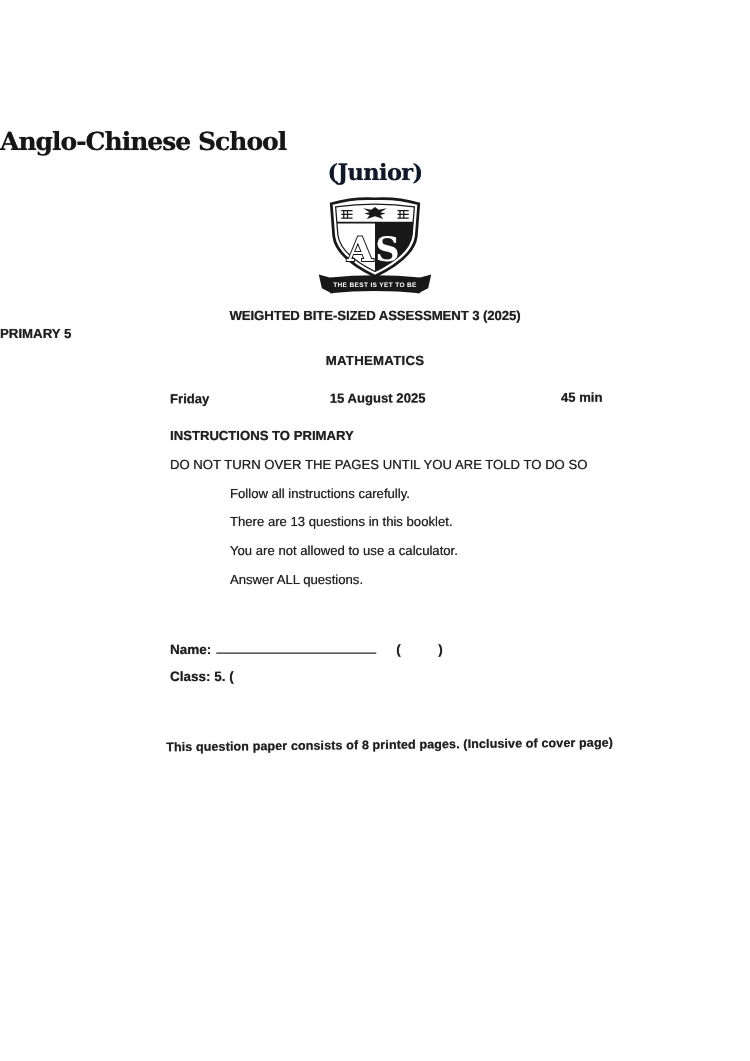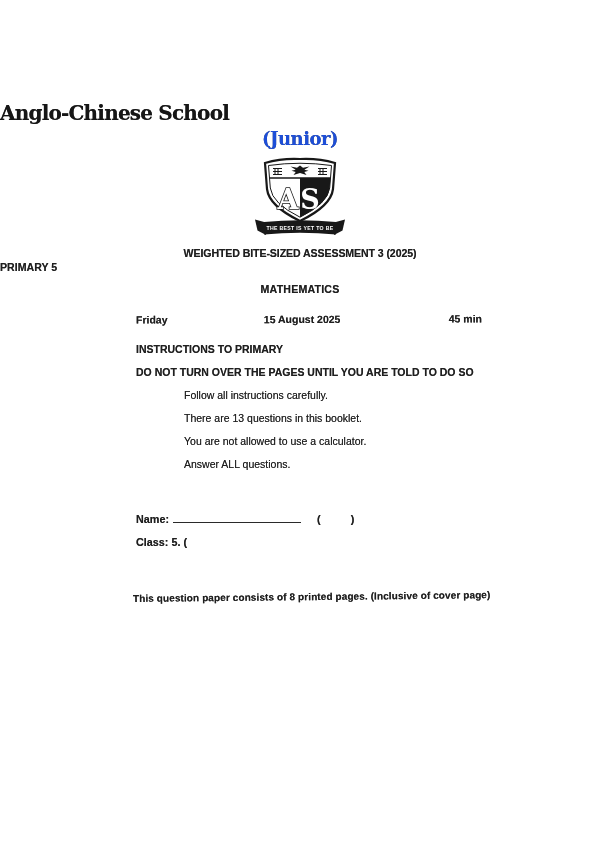--- a/index.html
+++ b/index.html
@@ -36,21 +36,21 @@
   .school-branch {
     position: absolute;
     top: 128px;
     left: 0;
     width: 100%;
     text-align: center;
     font-family: "DejaVu Serif", serif;
     font-weight: bold;
     font-size: 18px;
     letter-spacing: -0.5px;
-    color: #1d4ed8;
+    color: #0f172a;
   }
   .crest {
     position: absolute;
     top: 156px;
     left: 50%;
     transform: translateX(-50%);
     width: 96px;
     height: 84px;
   }
   .assessment-title {
@@ -99,21 +99,21 @@
     position: absolute;
     top: 343px;
     left: 136px;
     font-weight: bold;
     font-size: 10.5px;
   }
   .instructions-warning {
     position: absolute;
     top: 366px;
     left: 136px;
-    font-weight: bold;
+    font-weight: normal;
     font-size: 10.5px;
   }
   .instructions-list {
     position: absolute;
     top: 390px;
     left: 136px;
     font-size: 10.5px;
   }
   .instructions-list .line {
     height: 23px;

